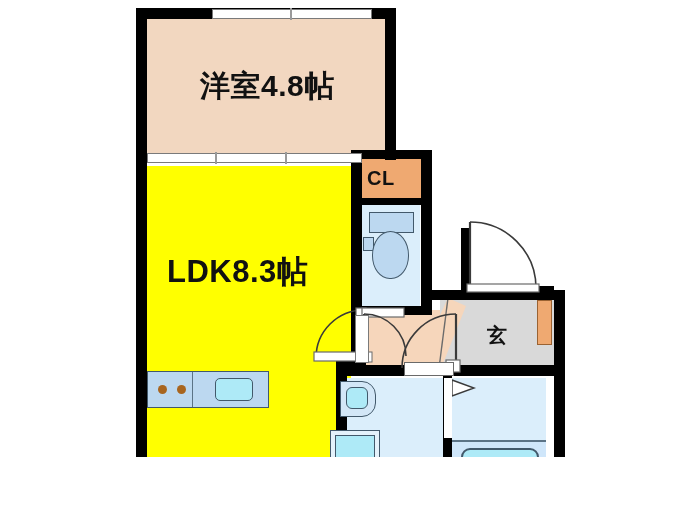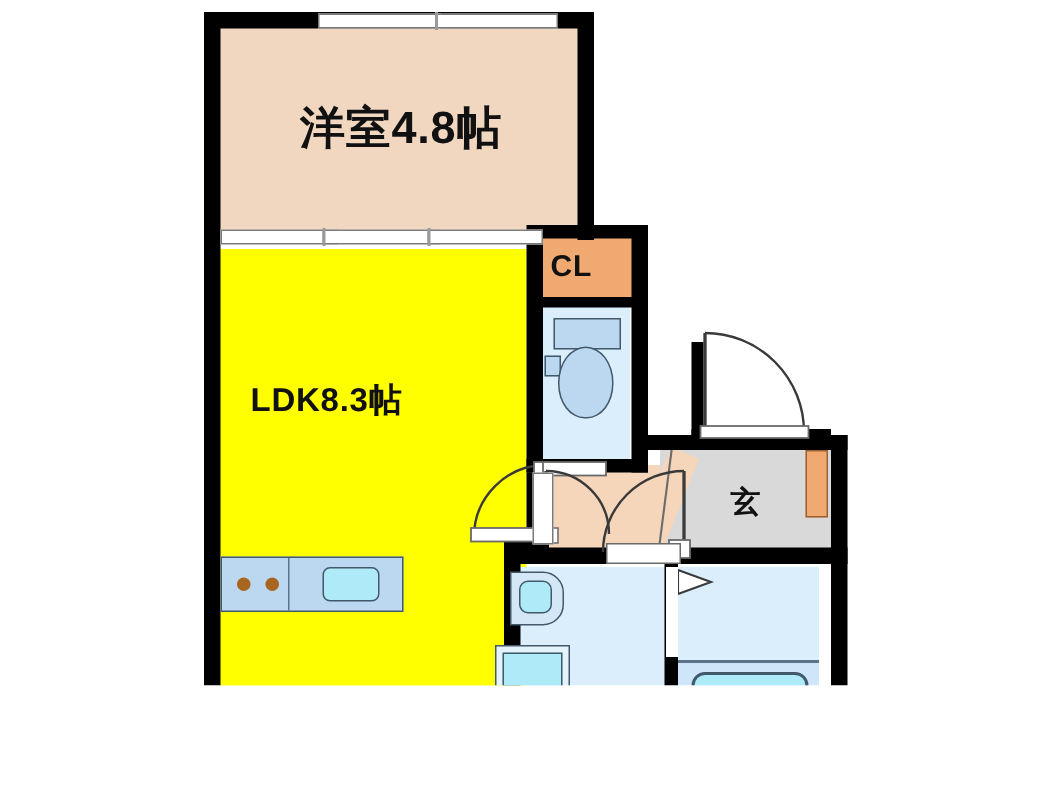--- a/index.html
+++ b/index.html
@@ -43,21 +43,21 @@
   
   .label {
     position: absolute;
     color: #111111;
     font-weight: bold;
     white-space: nowrap;
     letter-spacing: 0.5px;
     line-height: 1;
   }
   .label-washitsu { font-size: 30px; }
-  .label-ldk      { font-size: 22px; }
+  .label-ldk      { font-size: 31px; }
   .label-cl       { font-size: 20px; font-weight: 700; }
   .label-genkan   { font-size: 20px; }
 
   
   .fx {
     position: absolute;
     box-sizing: border-box;
     border: 1.4px solid #42596b;
     background: #bcd8f0;
   }

